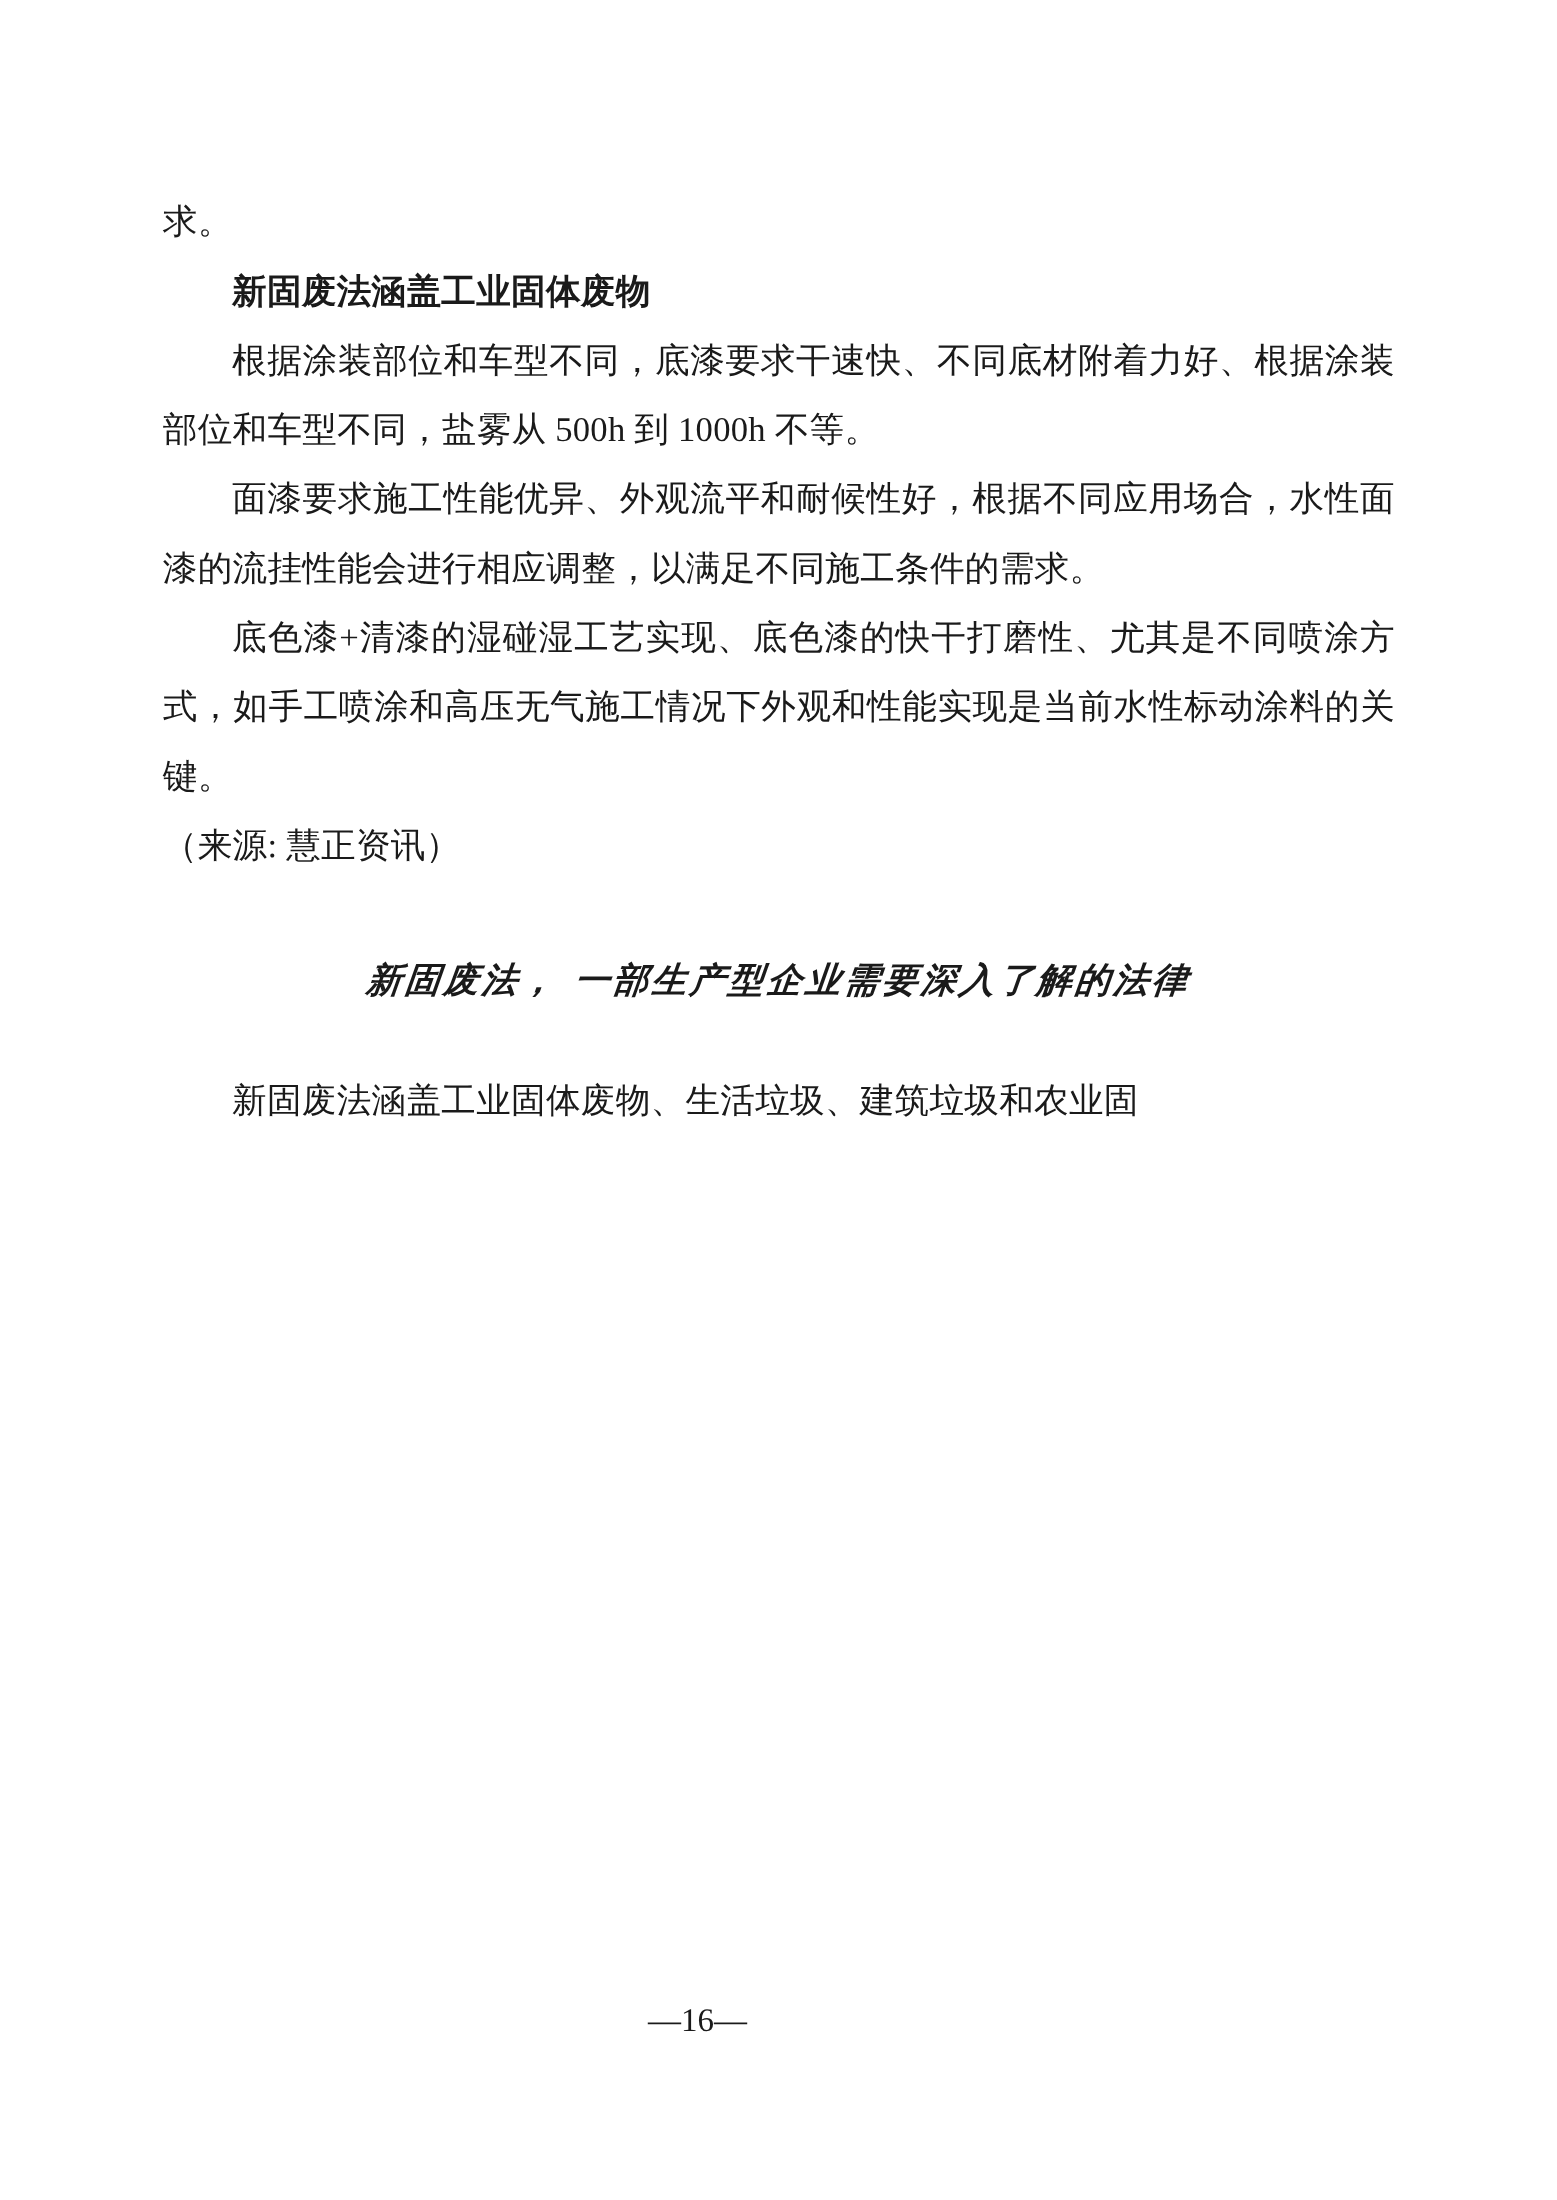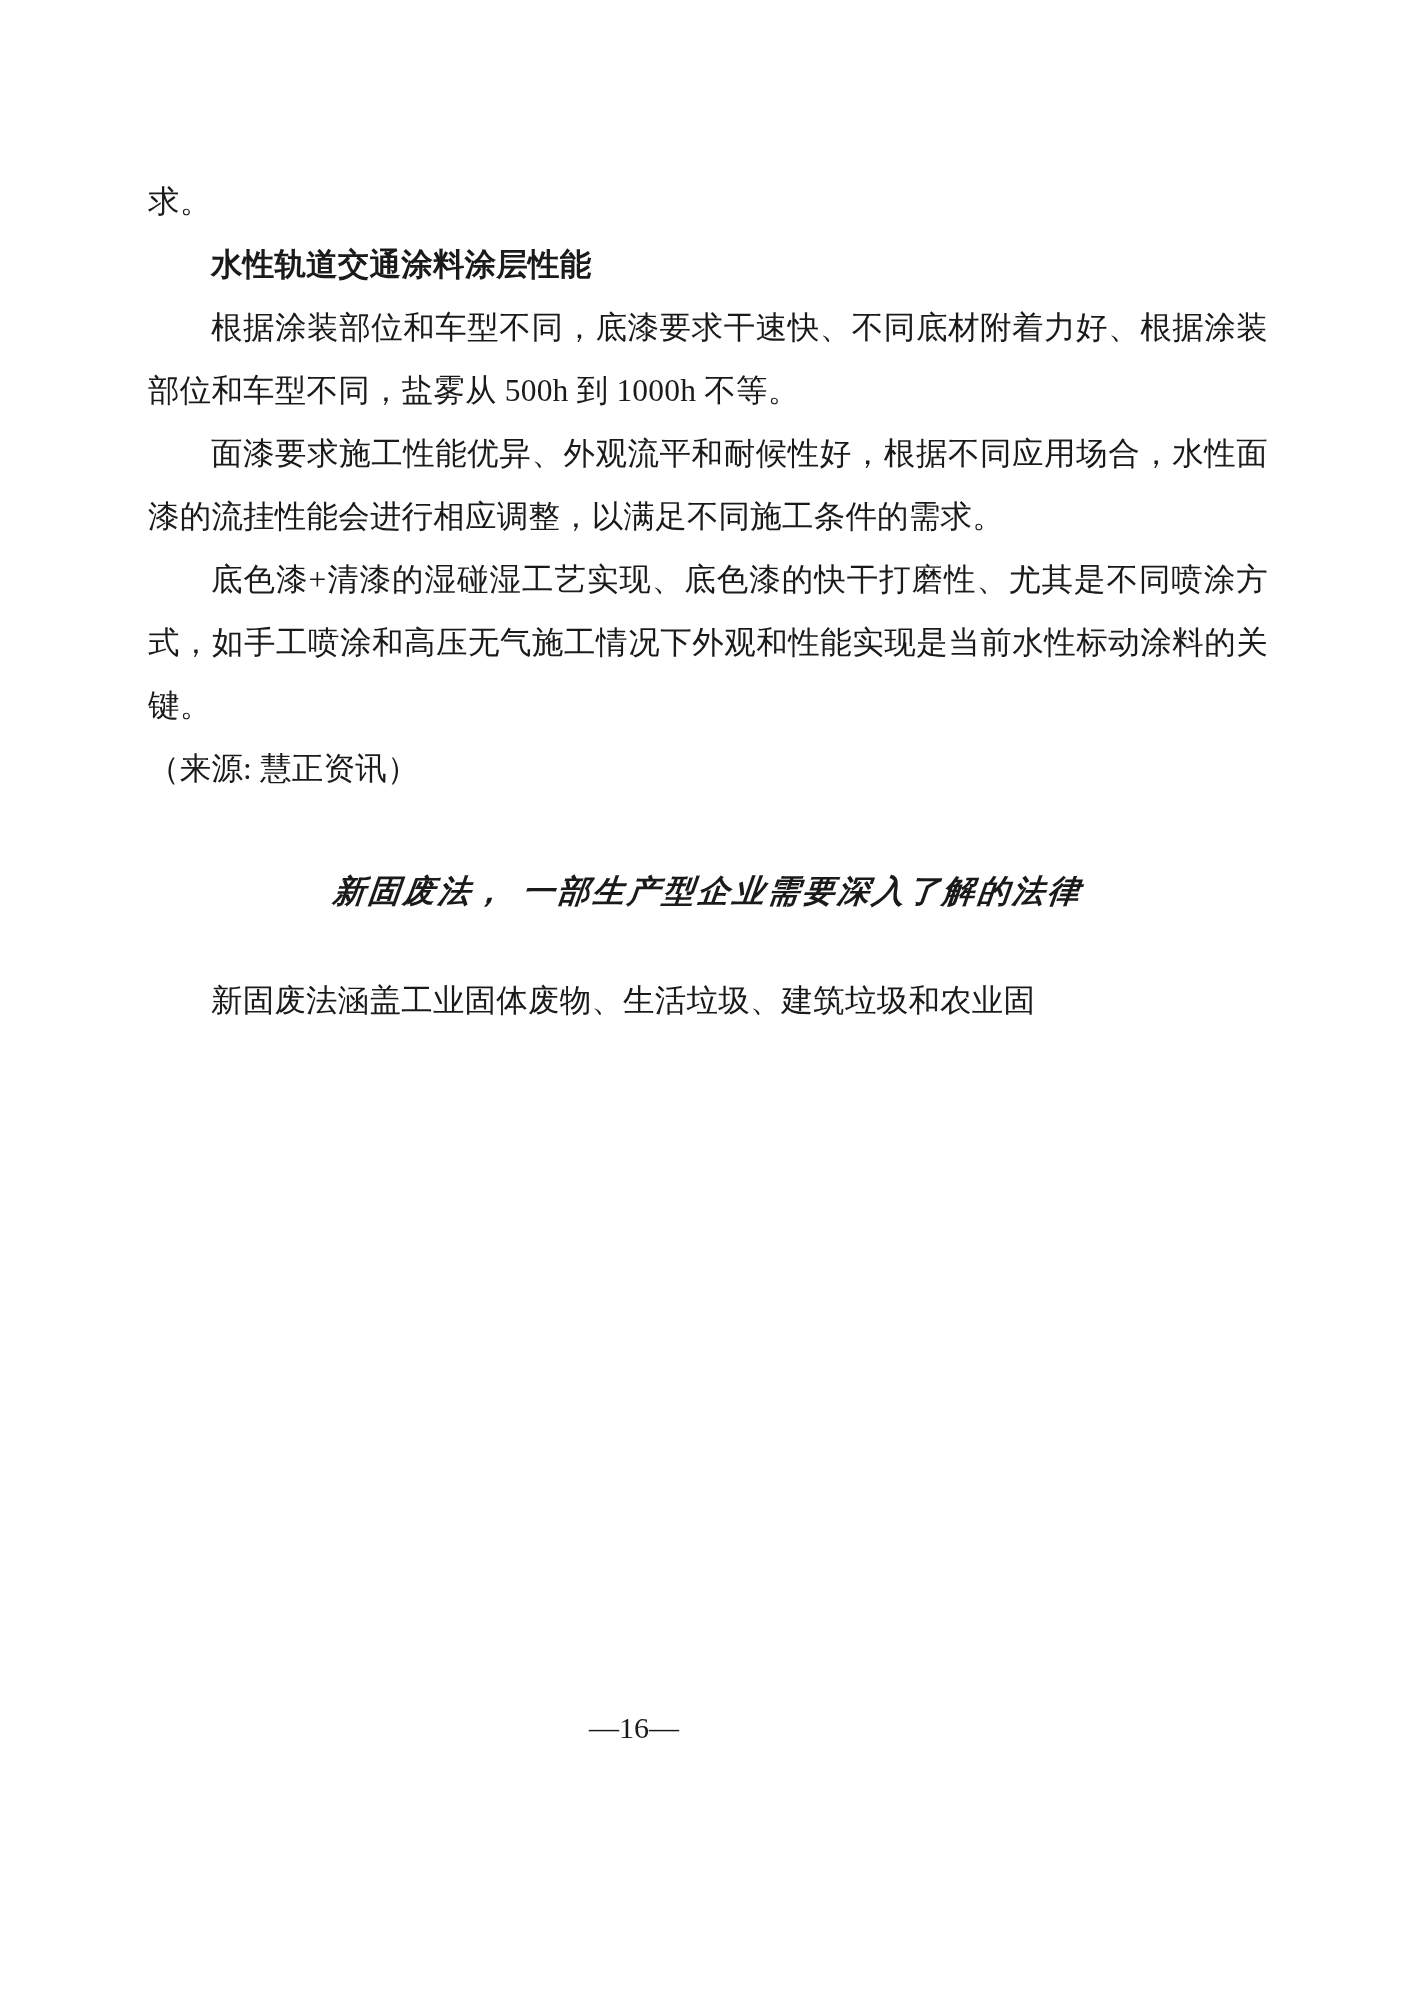--- a/index.html
+++ b/index.html
@@ -64,36 +64,36 @@
     font-style: italic;
     letter-spacing: 3px;
     font-family: "DejaVu Serif", "Liberation Serif", serif;
     transform: skewX(-6deg);
   }
   .gap-before-title { height: 60px; }
   .gap-after-title { height: 46px; }
   .footer {
     position: absolute;
     left: 0;
-    top: 1711px;
+    top: 1820px;
     width: 1268px;
     text-align: center;
     font-size: 30px;
     font-family: "Liberation Serif", "DejaVu Serif", serif;
   }
 </style>
 </head>
 <body>
 
 <div class="page">
   <div class="content">
 
     <p>求。</p>
 
-    <p class="sect-title">水性轨道交通涂料涂层性能</p>
+    <p class="sect-title">新固废法涵盖工业固体废物</p>
 
 
     <p class="indent">根据涂装部位和车型不同，底漆要求干速快、不同底材附着力好、根据涂装部位和车型不同，盐雾从 500h 到 1000h 不等。</p>
 
     <p class="indent">面漆要求施工性能优异、外观流平和耐候性好，根据不同应用场合，水性面漆的流挂性能会进行相应调整，以满足不同施工条件的需求。</p>
 
     <p class="indent">底色漆+清漆的湿碰湿工艺实现、底色漆的快干打磨性、尤其是不同喷涂方式，如手工喷涂和高压无气施工情况下外观和性能实现是当前水性标动涂料的关键。</p>
 
     <p class="source-line">（来源: 慧正资讯）</p>
 

